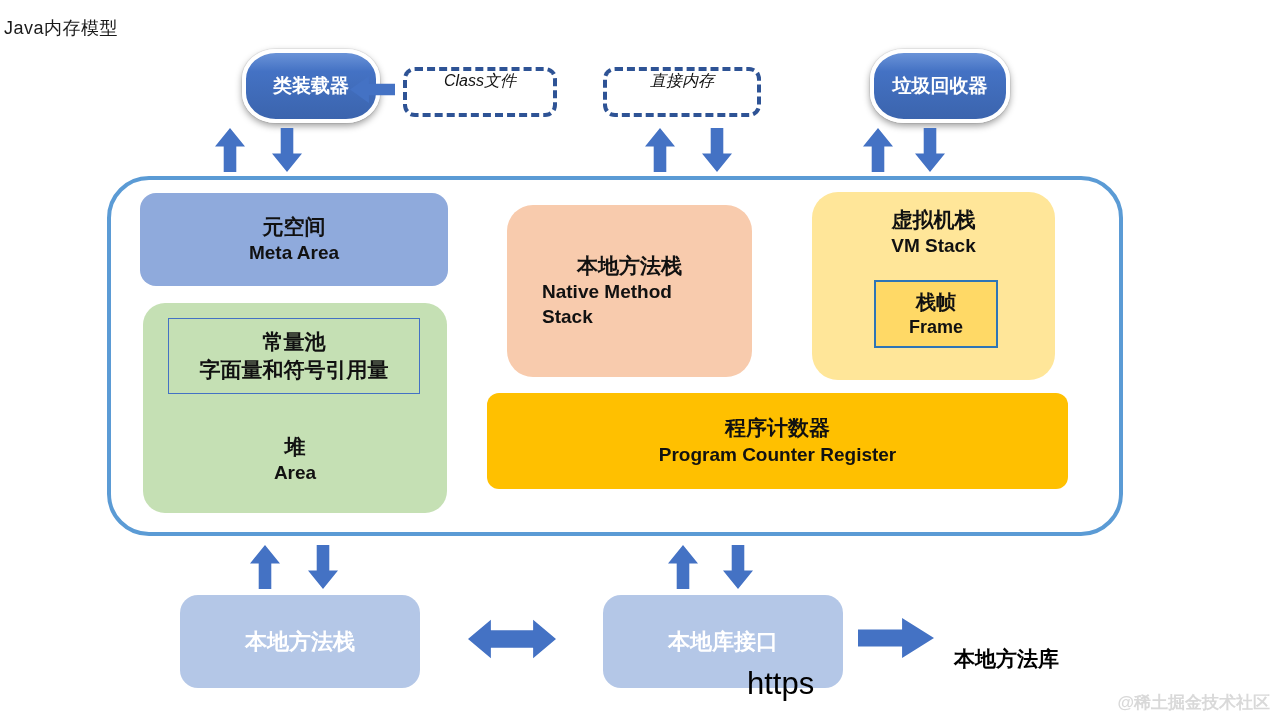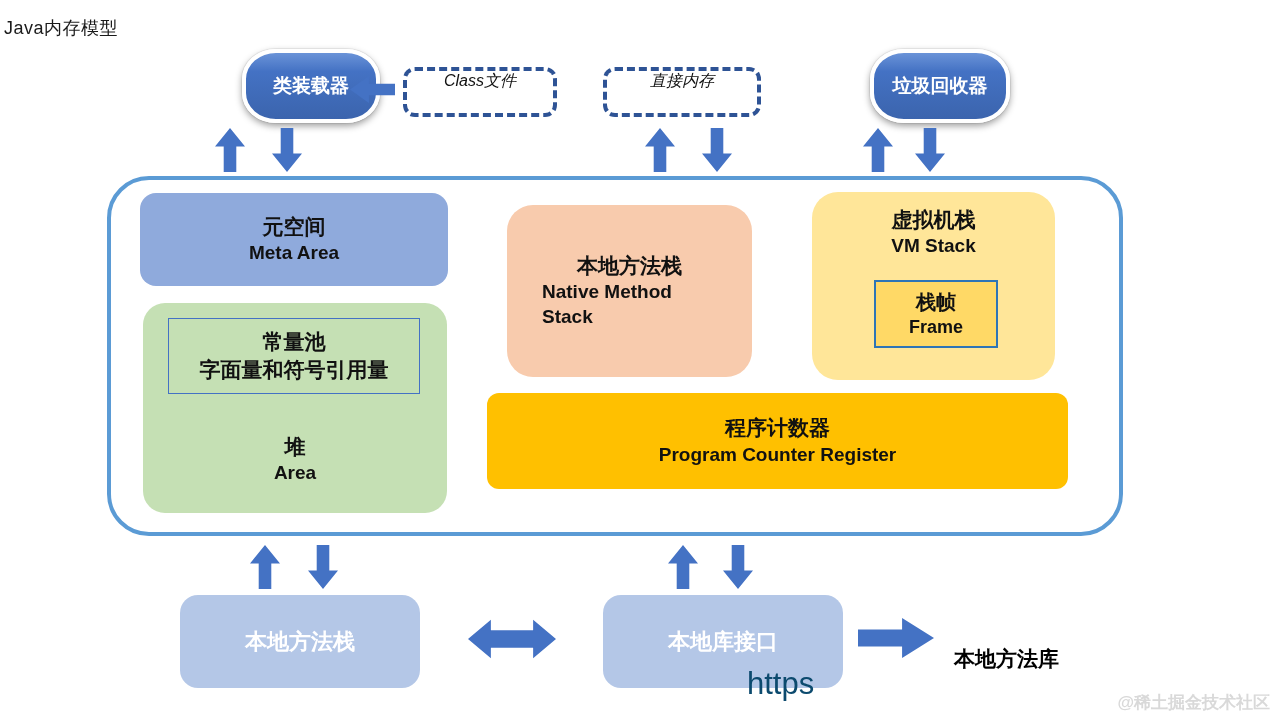--- a/index.html
+++ b/index.html
@@ -61,21 +61,21 @@
 
   
   .arrow { background:var(--arrow-blue,#4472C4); }
   .arr-up   { clip-path:polygon(50% 0%,100% 42%,71% 42%,71% 100%,29% 100%,29% 42%,0% 42%); }
   .arr-down { clip-path:polygon(29% 0%,71% 0%,71% 58%,100% 58%,50% 100%,0% 58%,29% 58%); }
   .arr-left { clip-path:polygon(100% 29%,42% 29%,42% 0%,0% 50%,42% 100%,42% 71%,100% 71%); }
   .arr-right{ clip-path:polygon(0% 29%,58% 29%,58% 0%,100% 50%,58% 100%,58% 71%,0% 71%); }
   .arr-double{ clip-path:polygon(0% 50%,26% 8%,26% 31%,74% 31%,74% 8%,100% 50%,74% 92%,74% 69%,26% 69%,26% 92%); }
 
   .native-lib-label { font-size:21px; font-weight:bold; color:#000; }
-  .wm-url { font-size:31px; color:#0c4a6e; z-index:5; }
+  .wm-url { font-size:31px; color:#000000; z-index:5; }
   .wm-community { font-size:17px; color:#d9d9d9; }
 </style>
 </head>
 <body>
 
 <div class="canvas">
 
   <div class="abs page-title">Java内存模型</div>
 
   <div class="abs can" style="left:202px;top:49px;width:138px;height:74px;">

